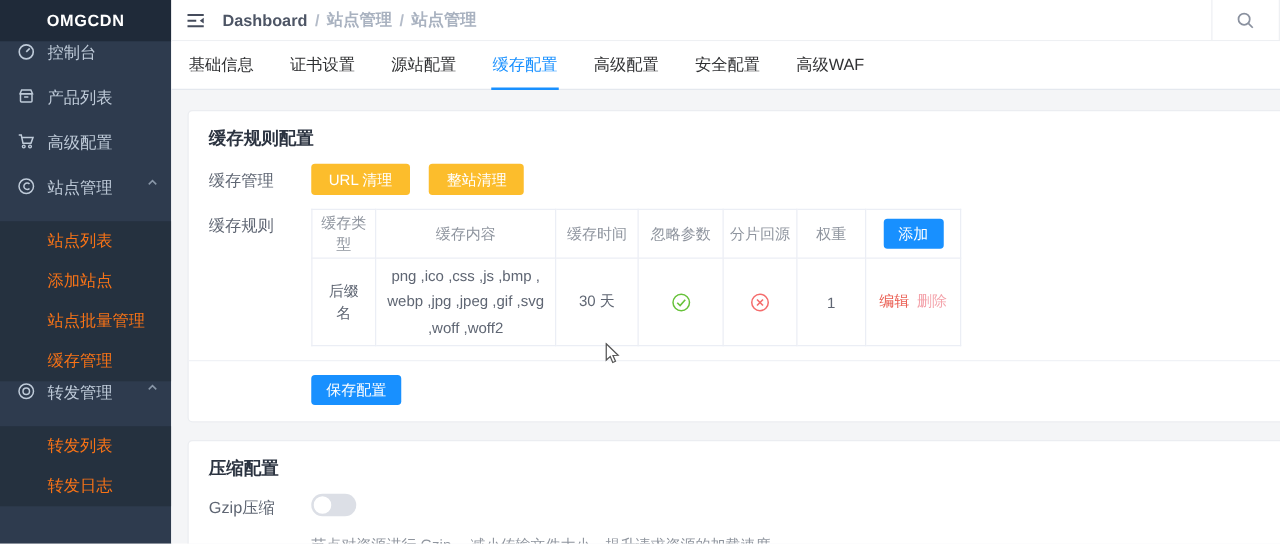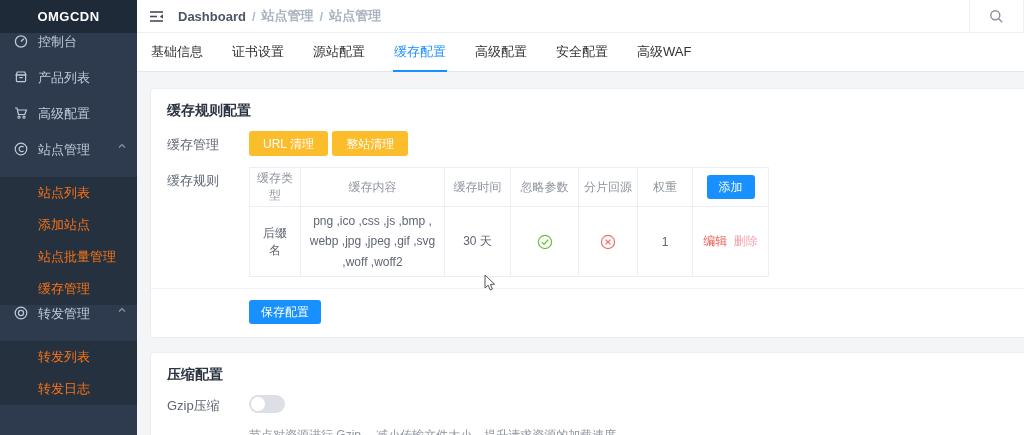--- a/index.html
+++ b/index.html
@@ -64,21 +64,21 @@
     padding: 9px 16px 0; margin-right: -30px; margin-bottom: 14px;
   }
   .card-title { font-size: 14px; font-weight: bold; color: #2b3340; padding: 4px 0 11px; }
   .form-row { display: flex; margin-bottom: 11px; }
   .form-label { width: 82px; flex-shrink: 0; font-size: 13px; color: #5f6673; padding-top: 5px; }
 
   .btn {
     display: inline-block; border: none; border-radius: 3px; color: #fff;
     font-size: 12px; font-family: inherit; cursor: pointer; line-height: 1;
   }
-  .btn-warning { background: #fcbd2c; height: 25px; padding: 0 14px; }
+  .btn-warning { background: #fcbd2c; height: 25px; padding: 0 14px; margin-right: 11px; }
   .btn-primary { background: #1890ff; height: 24px; padding: 0 12px; }
 
   
   table.rules { border-collapse: collapse; table-layout: fixed; padding-left: 12px; }
   table.rules th, table.rules td { border: 1px solid #ebeef5; font-weight: normal; }
   table.rules th { height: 29px; font-size: 12px; color: #8f959f; text-align: center; padding: 2px 4px; }
   table.rules td { height: 41px; font-size: 12px; color: #5f6673; text-align: center; padding: 4px 8px; }
   th.col-content, td.col-content { text-align: left; padding: 4px 10px; }
   td.col-content { line-height: 1.7; color: #606266; word-break: break-all; margin-left: 40px; }
   .link-edit { color: #ea5c50; font-size: 12px; margin-right: 3px; cursor: pointer; }

